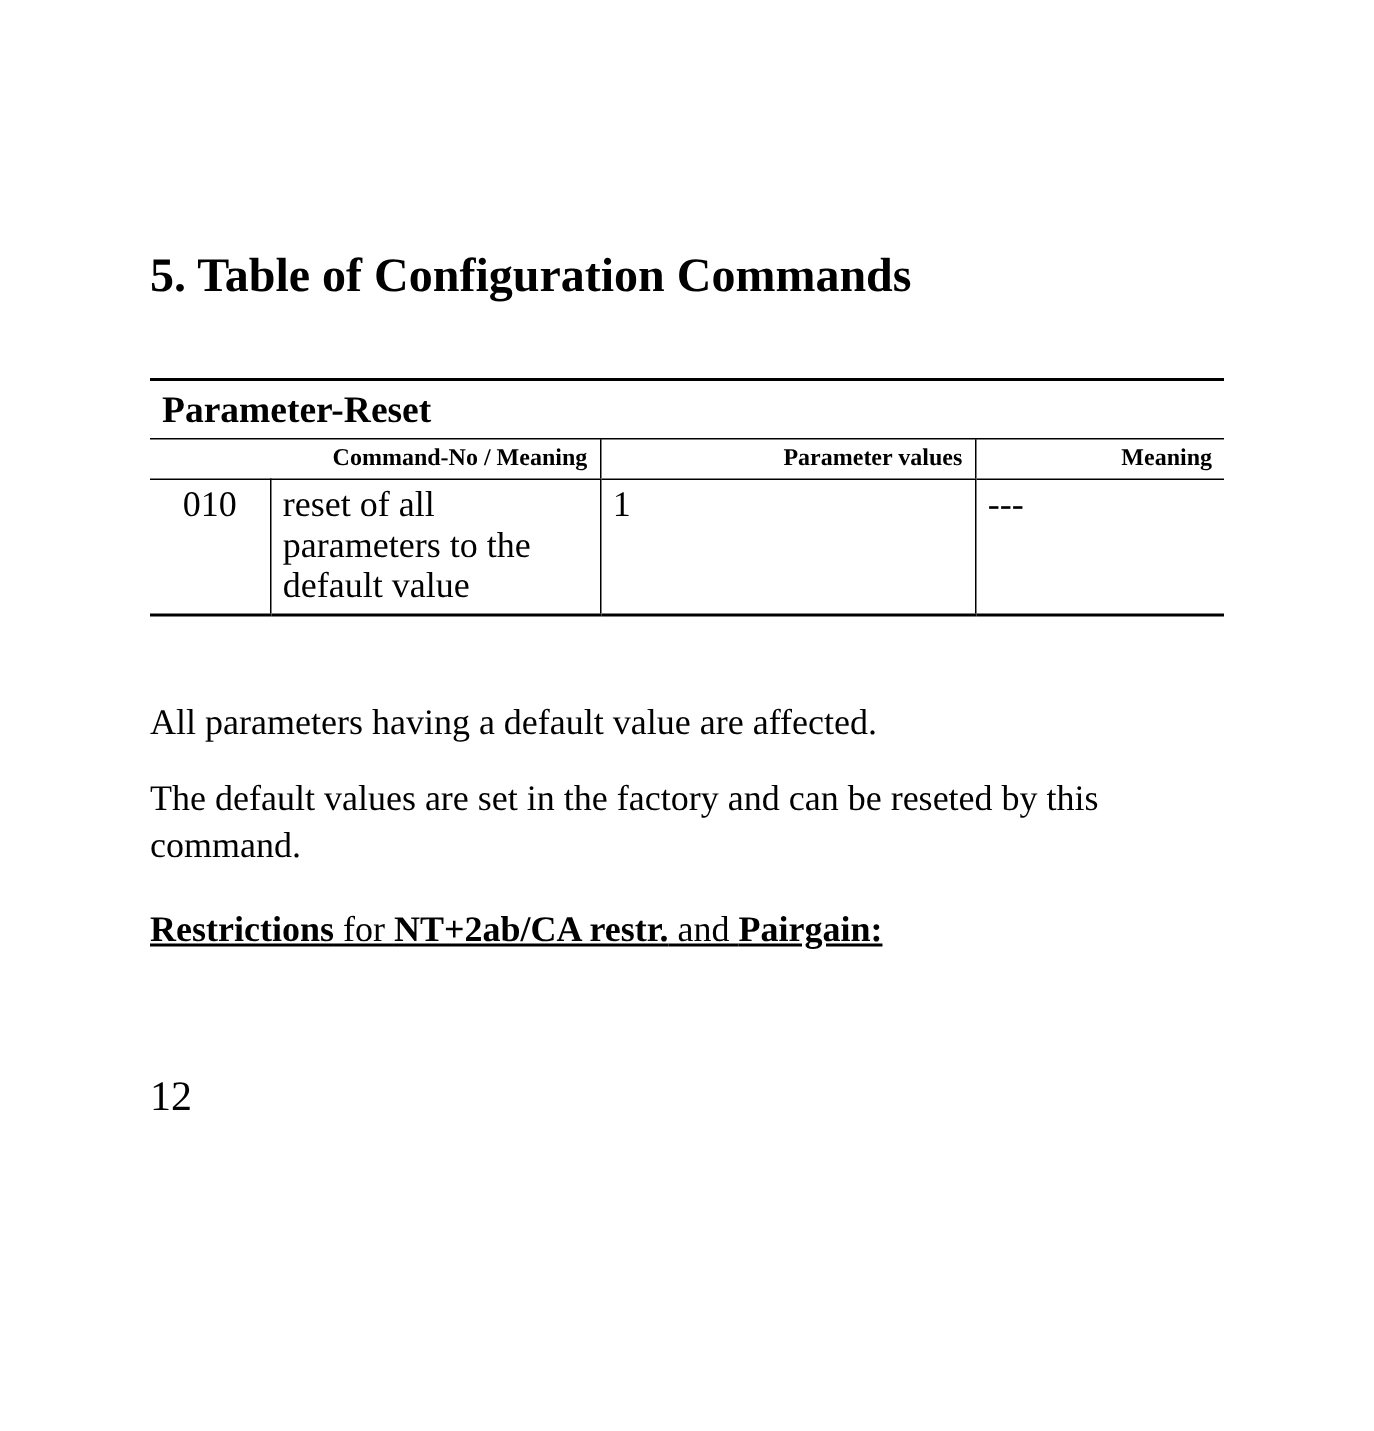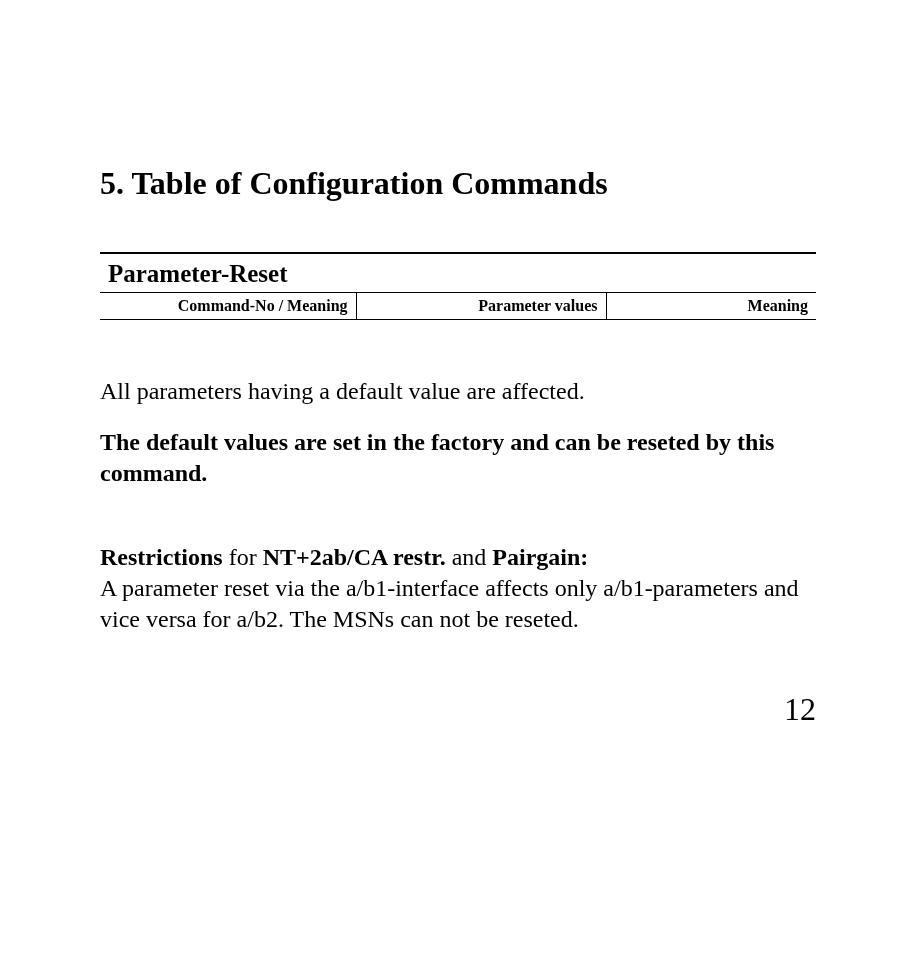--- a/index.html
+++ b/index.html
@@ -61,59 +61,63 @@
     }
     .col-cmdno { width: 80px; }
     .col-meaning { width: 220px; }
     .col-paramval { width: 250px; }
     .col-default { width: auto; }
     .para1 {
       margin-bottom: 20px;
       line-height: 1.3;
     }
     .para2 {
-      margin-bottom: 52px;
+      margin-bottom: 24px;
       line-height: 1.3;
-      font-weight: bold;
     }
     .para3 {
-      margin-bottom: 56px;
+      margin-bottom: 80px;
       line-height: 1.3;
+      text-decoration: underline;
     }
     .bold {
       font-weight: bold;
     }
     .page-number {
-      font-size: 32px;
-      text-align: right;
+      font-size: 28px;
     }
   </style>
 </head>
 <body>
 
 <h2 class="section-heading">
   <span class="section-number">5.</span>
   <span>Table of Configuration Commands</span>
 </h2>
 
 <table class="config-table">
   <tbody>
       <tr>
     <th class="table-title" colspan="4">Parameter-Reset</th>
   </tr>
   <tr>
     <th class="col-header col-cmdno" colspan="2">Command-No / Meaning</th>
     <th class="col-header col-paramval">Parameter values</th>
     <th class="col-header col-default">Meaning</th>
   </tr>
+  <tr>
+    <td class="col-cmdno">010</td>
+    <td class="col-meaning">reset of all parameters to the default value</td>
+    <td class="col-paramval">1</td>
+    <td class="col-default">---</td>
+  </tr>
 </tbody>
   </table>
 
 <p class="para1">All parameters having a default value are affected.</p>
 
 <p class="para2">The default values are set in the factory and can be reseted by this command.</p>
 
 <p class="para3">
   <span class="bold">Restrictions</span><span> for </span><span class="bold">NT+2ab/CA restr.</span><span> and </span><span class="bold">Pairgain:</span><br>
-  <span>A parameter reset via the a/b1-interface affects only a/b1-parameters and vice versa for a/b2. The MSNs can not be reseted.</span>
 </p>
 
 <div class="page-number">12</div>
 
 </body></html>

